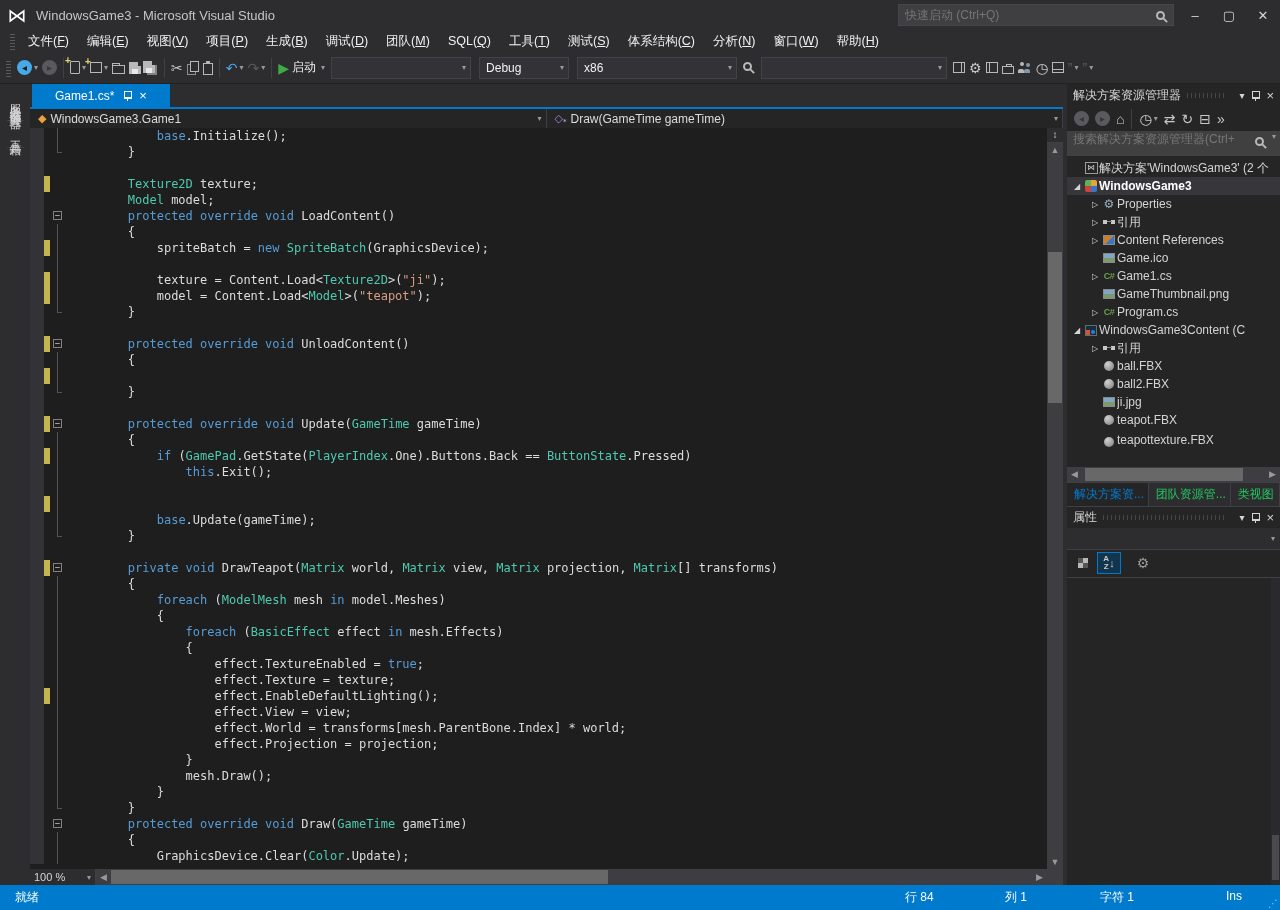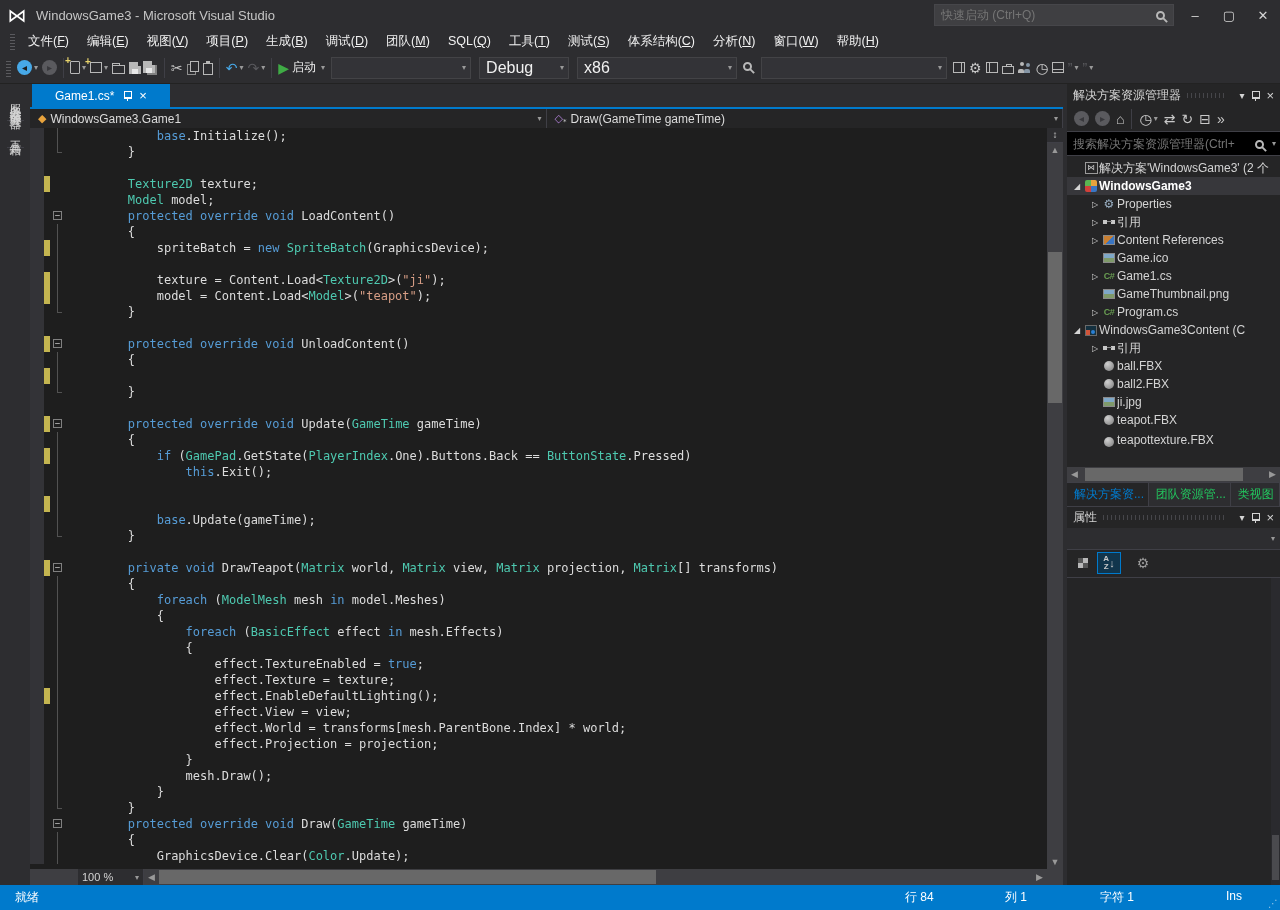--- a/index.html
+++ b/index.html
@@ -5,21 +5,21 @@
   * { margin:0; padding:0; box-sizing:border-box; }
   html,body { width:1280px; height:910px; overflow:hidden; background:#2d2d30;
     font-family:"Liberation Sans","DejaVu Sans",sans-serif; }
   .vs { position:relative; width:1280px; height:910px; background:#2d2d30; color:#f1f1f1; }
 
   
   .titlebar { height:30px; display:flex; align-items:center; background:#2d2d30; }
   .vslogo { width:34px; text-align:center; font-size:19px; color:#fff; }
   .apptitle { font-size:13px; color:#c5c5c5; margin-left:2px; flex:0 0 auto; }
   .tb-fill { flex:1; }
-  .quicklaunch { width:240px; height:22px; background:#3f3f42; border:1px solid #46464a;
+  .quicklaunch { width:276px; height:22px; background:#3f3f42; border:1px solid #46464a;
     display:flex; align-items:center; margin-right:4px; }
   .quicklaunch input { flex:1; background:transparent; border:none; outline:none;
     color:#999; font-size:12px; padding:0 6px; font-family:inherit; }
   .ql-search { width:22px; text-align:center; }
   .winbtns { display:flex; }
   .winbtn { width:34px; height:26px; display:flex; align-items:center; justify-content:center;
     color:#d4d4d4; font-size:13px; }
 
   
   .menubar { height:22px; display:flex; align-items:center; padding-left:6px; background:#2d2d30; }
@@ -36,21 +36,21 @@
     padding:0 2px; position:relative; }
   .caret { font-size:8px; color:#999; margin-left:2px; }
   .cir { width:15px; height:15px; border-radius:50%; background:#47a9e8; color:#1e1e1e;
     font-size:10px; line-height:15px; text-align:center; }
   .cir.dis { background:#5a5a5e; color:#38383c; }
   .gl { font-size:14px; color:#c8c8c8; line-height:1; }
   .gl.blue { color:#47a9e8; } .gl.dis { color:#5a5a5e; } .gl.green { color:#3fab45; }
   .startlabel { font-size:12px; color:#f1f1f1; margin:0 3px; }
   .combo { height:22px; background:#333337; border:1px solid #434346; display:flex;
     align-items:center; margin:0 4px; }
-  .combo .cval { flex:1; font-size:16px; color:#f1f1f1; padding:0 6px; overflow:hidden; white-space:nowrap; }
+  .combo .cval { flex:1; font-size:12px; color:#f1f1f1; padding:0 6px; overflow:hidden; white-space:nowrap; }
   .combo .caret { margin-right:4px; }
 
   
   .ic { position:relative; display:inline-block; }
   .ic-doc { width:10px; height:13px; border:1px solid #b8b8b8; border-radius:1px; }
   .spark::after { content:"+"; position:absolute; top:-7px; left:-6px; font-size:10px;
     font-weight:bold; color:#e8d46b; }
   .ic-winp { width:12px; height:11px; border:1px solid #b8b8b8; }
   .ic-folder { width:13px; height:9px; border:1px solid #b8b8b8; margin-top:3px; }
   .ic-folder::before { content:""; position:absolute; top:-3px; left:-1px; width:6px; height:2px;
@@ -127,37 +127,37 @@
   .vs-split { height:15px; background:#2d2d30; border-bottom:1px solid #3f3f46; color:#c8c8c8;
     font-size:10px; text-align:center; line-height:14px; }
   .vs-up,.vs-down { position:absolute; left:0; width:16px; height:14px; color:#999;
     font-size:9px; text-align:center; line-height:14px; }
   .vs-up { top:15px; } .vs-down { bottom:0; }
   .vs-thumb { position:absolute; left:1px; width:14px; background:#686868; }
 
   
   .hscrollrow { height:16px; display:flex; background:#3e3e42; position:relative; }
   .zoomsel { width:66px; background:#2d2d30; border-right:1px solid #3f3f46; display:flex;
-    align-items:center; font-size:11px; color:#d4d4d4; padding:0 4px;margin-left:48px; }
+    align-items:center; font-size:11px; color:#d4d4d4; padding:0 4px; }
   .zoomsel .caret { margin-left:auto; }
   .h-arrow { width:15px; color:#999; font-size:9px; text-align:center; line-height:16px; }
   .h-track { flex:1; position:relative; }
   .h-thumb { position:absolute; left:0; top:1px; height:14px; width:497px; background:#686868; }
   .h-corner { width:16px; background:#3e3e42; }
 
   
   .rightpanel { width:213px; margin-left:4px; background:#252526; display:flex; flex-direction:column; }
   .ptitle { height:22px; display:flex; align-items:center; padding:0 6px; background:#252526;
     font-size:12px; color:#d4d4d4; }
   .ptitle .dots { flex:1; height:5px; margin:0 6px;
     background:repeating-linear-gradient(90deg,#46464a 0 1px,transparent 1px 4px); }
   .ptitle .picon { margin-left:7px; color:#d4d4d4; font-size:11px; display:flex; align-items:center; }
   .setoolbar { height:26px; display:flex; align-items:center; padding:0 4px; border-bottom:1px solid #3f3f46; }
   .setoolbar .tbtn { padding:0 3px; }
-  .sesearch { height:24px; display:flex; align-items:center; border-bottom:1px solid #3f3f46; background:#000000; }
+  .sesearch { height:24px; display:flex; align-items:flex-start; border-bottom:1px solid #3f3f46; background:#404040; }
   .sesearch input { flex:1; background:transparent; border:none; outline:none; color:#8a8a8a;
     font-size:12px; padding:0 6px; font-family:inherit; min-width:0; }
   .treearea { flex:1; overflow:hidden; position:relative; padding-top:3px; }
   .trow { height:18px; display:flex; align-items:center; font-size:12px; color:#d4d4d4; white-space:nowrap; }
   .trow.sel { background:#37373b; }
   .trow.bold { font-weight:bold; color:#fff; }
   .arrowcell { width:12px; flex:0 0 auto; text-align:center; font-size:8px; color:#d4d4d4; }
   .ticon { width:16px; flex:0 0 auto; display:flex; justify-content:center; align-items:center; }
   .tlabel { overflow:hidden; }
   

